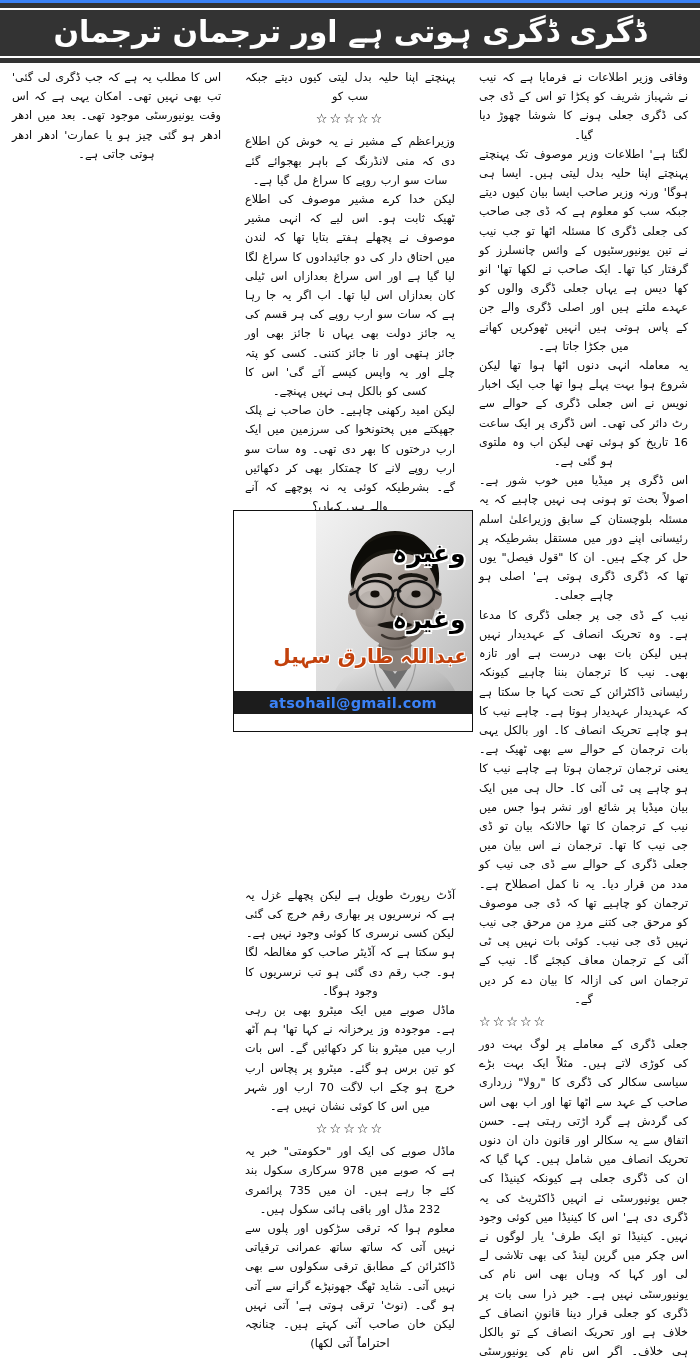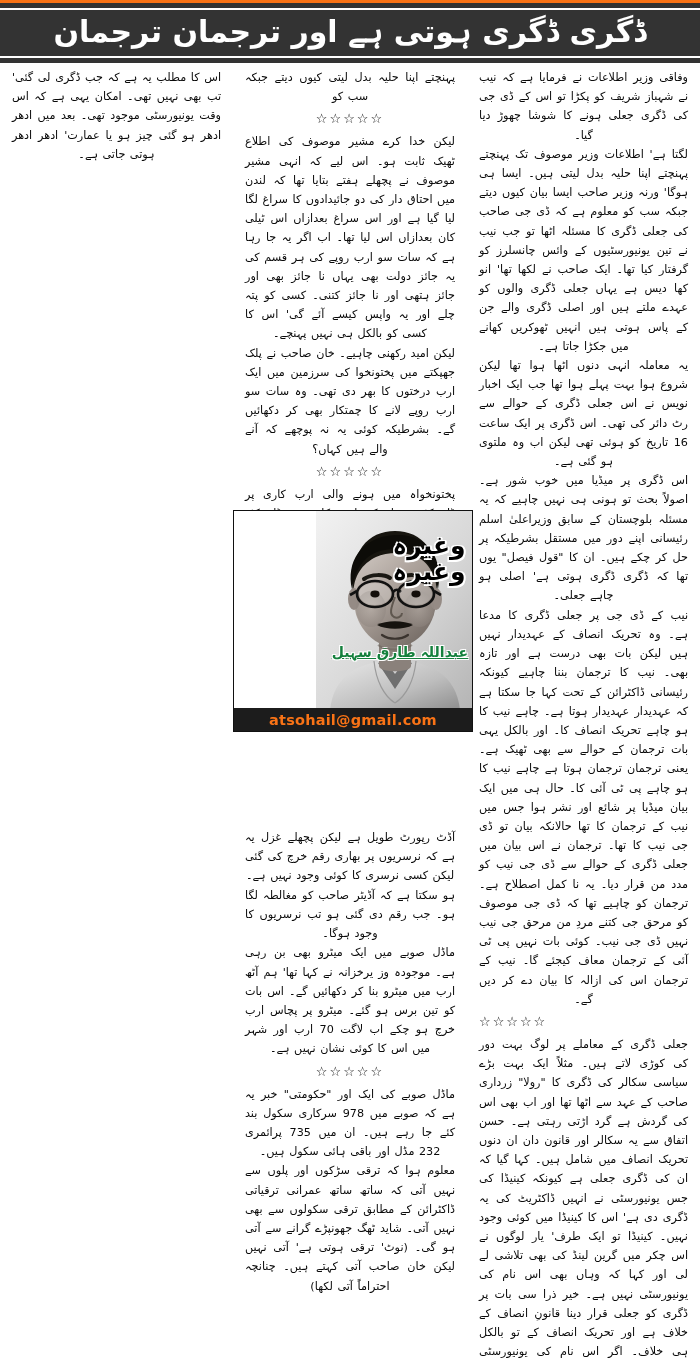--- a/index.html
+++ b/index.html
@@ -27,21 +27,21 @@
 
   
   .masthead {
     position: absolute;
     left: 0;
     top: 0;
     width: 700px;
     height: 66px;
     background: #333333;
     box-sizing: border-box;
-    border-top: 3px solid #f97316;
+    border-top: 3px solid #3b82f6;
     border-bottom: 3px solid #ffffff;
     display: flex;
     align-items: center;
     justify-content: center;
   }
   .masthead::before {
     content: "";
     position: absolute;
     left: 0; right: 0; top: 5px;
     height: 2px;
@@ -136,31 +136,32 @@
     width: 158px;
     height: 199px;
     overflow: hidden;
     background: #cfcfcf;
   }
   .portrait svg { display: block; }
 
   .brand-side {
     position: absolute;
     right: 0;
-    top: 0;
+    top: 8px;
     width: 86px;
     height: 199px;
     display: flex;
     flex-direction: column;
     align-items: center;
     justify-content: flex-start;
     padding-top: 22px;
     box-sizing: border-box;
     background: transparent;
     z-index: 3;
+    gap: 40px;
   }
 
   .brand-logo {
     font-family: "DejaVu Sans", sans-serif;
     font-size: 25px;
     font-weight: bold;
     line-height: 1.05;
     color: #000;
     direction: rtl;
     text-align: center;
@@ -170,39 +171,38 @@
       0 2px 0 #fff, 2px 0 0 #fff;
     white-space: nowrap;
   }
 
   .author-name {
     position: absolute;
     right: 4px;
     top: 133px;
     width: 120px;
     font-family: "DejaVu Sans", sans-serif;
-    font-size: 14px;
+    font-size: 20px;
     font-weight: bold;
-    color: #15803d;
+    color: #c2410c;
     direction: rtl;
     text-align: center;
     text-shadow: 1px 1px 0 #fff, -1px 1px 0 #fff, 1px -1px 0 #fff, -1px -1px 0 #fff;
     white-space: nowrap;
     z-index: 4;
-    text-decoration: underline;
   }
 
   .email-bar {
     position: absolute;
     left: 0;
-    bottom: 0;
+    bottom: 17px;
     width: 100%;
     height: 23px;
     background: #1c1c1c;
-    color: #f97316;
+    color: #3b82f6;
     display: flex;
     align-items: center;
     justify-content: center;
     font-family: "DejaVu Sans", sans-serif;
     font-size: 14.5px;
     font-weight: bold;
     letter-spacing: 0.2px;
     direction: ltr;
     z-index: 6;
   }
@@ -312,20 +312,21 @@
       <p class="para">یہ معاملہ انہی دنوں اٹھا ہوا تھا لیکن شروع ہوا بہت پہلے ہوا تھا جب ایک اخبار نویس نے اس جعلی ڈگری کے حوالے سے رٹ دائر کی تھی۔ اس ڈگری پر ایک ساعت 16 تاریخ کو ہوئی تھی لیکن اب وہ ملتوی ہو گئی ہے۔</p>
       <p class="para">اس ڈگری پر میڈیا میں خوب شور ہے۔ اصولاً بحث تو ہونی ہی نہیں چاہیے کہ یہ مسئلہ بلوچستان کے سابق وزیراعلیٰ اسلم رئیسانی اپنے دور میں مستقل بشرطیکہ پر حل کر چکے ہیں۔ ان کا "قول فیصل" یوں تھا کہ ڈگری ڈگری ہوتی ہے' اصلی ہو چاہے جعلی۔</p>
       <p class="para">نیب کے ڈی جی پر جعلی ڈگری کا مدعا ہے۔ وہ تحریک انصاف کے عہدیدار نہیں ہیں لیکن بات بھی درست ہے اور تازہ بھی۔ نیب کا ترجمان بننا چاہیے کیونکہ رئیسانی ڈاکٹرائن کے تحت کہا جا سکتا ہے کہ عہدیدار عہدیدار ہوتا ہے۔ چاہے نیب کا ہو چاہے تحریک انصاف کا۔ اور بالکل یہی بات ترجمان کے حوالے سے بھی ٹھیک ہے۔ یعنی ترجمان ترجمان ہوتا ہے چاہے نیب کا ہو چاہے پی ٹی آئی کا۔ حال ہی میں ایک بیان میڈیا پر شائع اور نشر ہوا جس میں نیب کے ترجمان کا تھا حالانکہ بیان تو ڈی جی نیب کا تھا۔ ترجمان نے اس بیان میں جعلی ڈگری کے حوالے سے ڈی جی نیب کو مدد من قرار دیا۔ یہ نا کمل اصطلاح ہے۔ ترجمان کو چاہیے تھا کہ ڈی جی موصوف کو مرحق جی کتنے مردِ من مرحق جی نیب نہیں ڈی جی نیب۔ کوئی بات نہیں پی ٹی آئی کے ترجمان معاف کیجئے گا۔ نیب کے ترجمان اس کی ازالہ کا بیان دے کر دیں گے۔</p>
       <div class="stars left">☆☆☆☆☆</div>
       <p class="para">جعلی ڈگری کے معاملے پر لوگ بہت دور کی کوڑی لاتے ہیں۔ مثلاً ایک بہت بڑے سیاسی سکالر کی ڈگری کا "رولا" زرداری صاحب کے عہد سے اٹھا تھا اور اب بھی اس کی گردش ہے گرد اڑتی رہتی ہے۔ حسن اتفاق سے یہ سکالر اور قانون دان ان دنوں تحریک انصاف میں شامل ہیں۔ کہا گیا کہ ان کی ڈگری جعلی ہے کیونکہ کینیڈا کی جس یونیورسٹی نے انہیں ڈاکٹریٹ کی یہ ڈگری دی ہے' اس کا کینیڈا میں کوئی وجود نہیں۔ کینیڈا تو ایک طرف' یار لوگوں نے اس چکر میں گرین لینڈ کی بھی تلاشی لے لی اور کہا کہ وہاں بھی اس نام کی یونیورسٹی نہیں ہے۔ خیر ذرا سی بات پر ڈگری کو جعلی قرار دینا قانونِ انصاف کے خلاف ہے اور تحریک انصاف کے تو بالکل ہی خلاف۔ اگر اس نام کی یونیورسٹی نہیں ہے تو شک کا فائدہ دینا چاہیے۔ یعنی اب نام ہے یہ ہے</p>
     </div>
 
     <div class="col col-mid">
       <p class="para">پہنچتے اپنا حلیہ بدل لیتی کیوں دیتے جبکہ سب کو</p>
       <div class="stars">☆☆☆☆☆</div>
+      <p class="para">وزیراعظم کے مشیر نے یہ خوش کن اطلاع دی کہ منی لانڈرنگ کے باہر بھجوائے گئے سات سو ارب روپے کا سراغ مل گیا ہے۔</p>
       <p class="para">لیکن خدا کرے مشیر موصوف کی اطلاع ٹھیک ثابت ہو۔ اس لیے کہ انہی مشیر موصوف نے پچھلے ہفتے بتایا تھا کہ لندن میں احتاق دار کی دو جائیدادوں کا سراغ لگا لیا گیا ہے اور اس سراغ بعدازاں اس ٹیلی کان بعدازاں اس لیا تھا۔ اب اگر یہ جا رہا ہے کہ سات سو ارب روپے کی ہر قسم کی یہ جائز دولت بھی یہاں نا جائز بھی اور جائز ہتھی اور نا جائز کتنی۔ کسی کو پتہ چلے اور یہ واپس کیسے آئے گی' اس کا کسی کو بالکل ہی نہیں پہنچے۔</p>
       <p class="para">لیکن امید رکھنی چاہیے۔ خان صاحب نے پلک جھپکتے میں پختونخوا کی سرزمین میں ایک ارب درختوں کا بھر دی تھی۔ وہ سات سو ارب روپے لانے کا چمتکار بھی کر دکھائیں گے۔ بشرطیکہ کوئی یہ نہ پوچھے کہ آنے والے ہیں کہاں؟</p>
       <div class="stars">☆☆☆☆☆</div>
       <p class="para">پختونخواہ میں ہونے والی ارب کاری پر ڈائریکٹر جنرل کے ارب کاری پر ڈائریکٹر جنرل پاکستان نے جو رپورٹ جاری کی وہ میڈیا میں جگہ نہیں پا سکی۔ ایک آدھ اخبار میں ایک آدھ کالم یہ خبر چھپائی باقی نے درخوار اتنا اہم نہیں سمجھا۔</p>
       <div class="spacer-author"></div>
       <p class="para">آڈٹ رپورٹ طویل ہے لیکن پچھلے غزل یہ ہے کہ نرسریوں پر بھاری رقم خرچ کی گئی لیکن کسی نرسری کا کوئی وجود نہیں ہے۔</p>
       <p class="para">ہو سکتا ہے کہ آڈیٹر صاحب کو مغالطہ لگا ہو۔ جب رقم دی گئی ہو تب نرسریوں کا وجود ہوگا۔</p>
       <p class="para">ماڈل صوبے میں ایک میٹرو بھی بن رہی ہے۔ موجودہ وز یرخزانہ نے کہا تھا' ہم آٹھ ارب میں میٹرو بنا کر دکھائیں گے۔ اس بات کو تین برس ہو گئے۔ میٹرو پر پچاس ارب خرچ ہو چکے اب لاگت 70 ارب اور شہر میں اس کا کوئی نشان نہیں ہے۔</p>
       <div class="stars">☆☆☆☆☆</div>
       <p class="para">ماڈل صوبے کی ایک اور "حکومتی" خبر یہ ہے کہ صوبے میں 978 سرکاری سکول بند کئے جا رہے ہیں۔ ان میں 735 پرائمری 232 مڈل اور باقی ہائی سکول ہیں۔</p>

